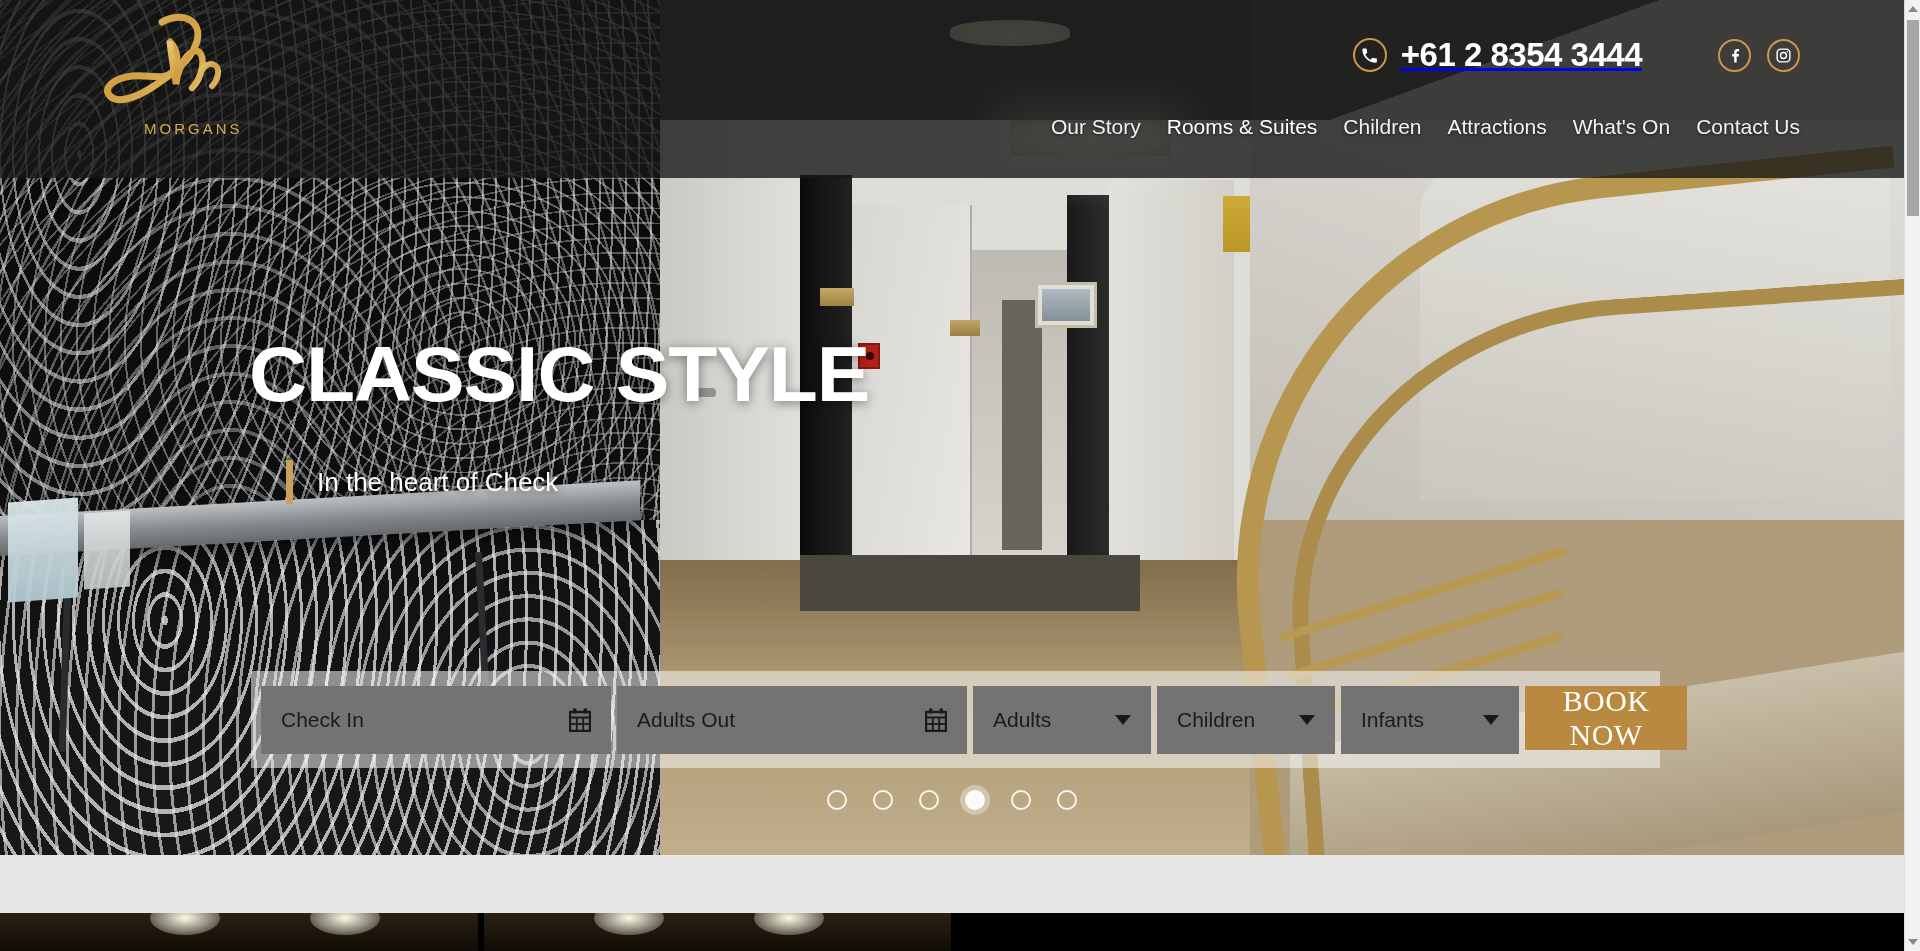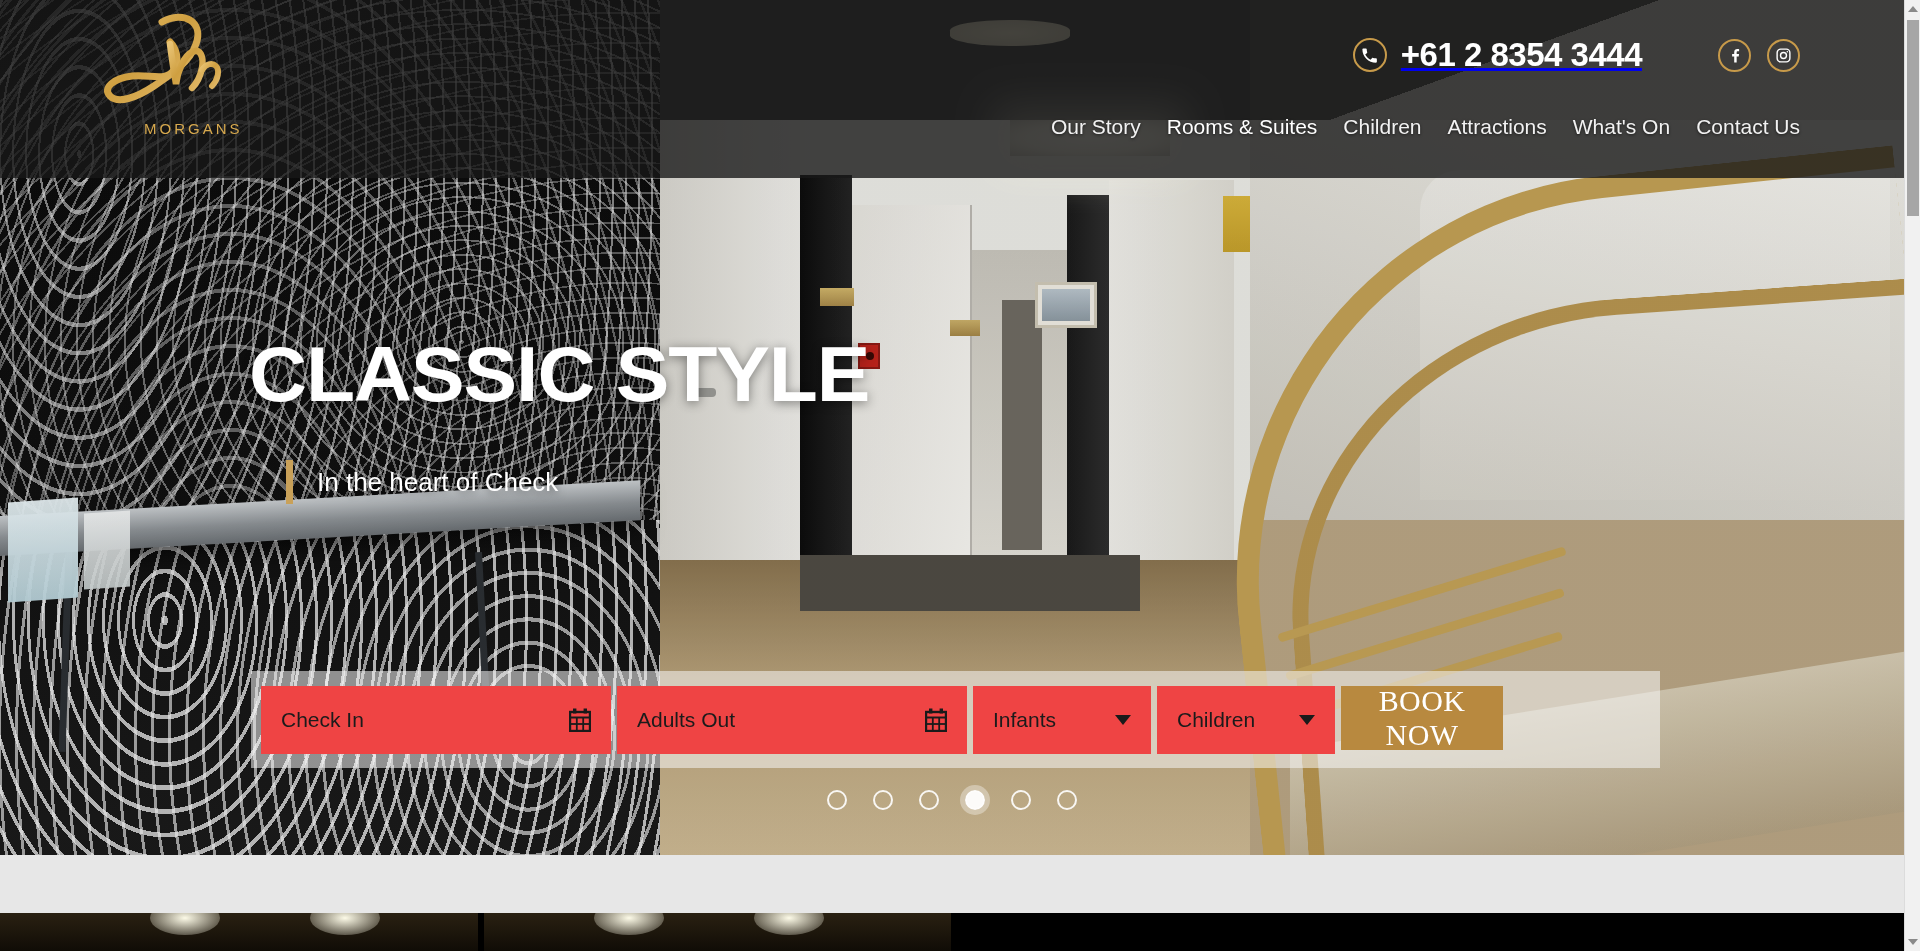--- a/index.html
+++ b/index.html
@@ -265,21 +265,21 @@
   .booking {
     position:absolute; left:251px; top:671px; width:1409px; height:97px;
     background:rgba(245,245,245,.55);
     z-index:14;
   }
   .booking-inner {
     position:absolute; left:10px; top:15px;
     display:flex; align-items:stretch; height:68px;
   }
   .bk-field {
-    background:#ef4444; height:68px;
+    background:#737373; height:68px;
     display:flex; align-items:center; justify-content:space-between;
     padding:0 20px; margin-right:6px;
   }
   .bk-date { width:350px; }
   .bk-sel  { width:178px; }
   .bk-label {
     font-size:21px; color:#1b1b1b; font-family:"Liberation Sans", sans-serif;
   }
   .cal-icon { width:22px; height:24px; position:relative; }
   .chev {
@@ -429,28 +429,32 @@
               <rect x="4" y="0.5" width="3.4" height="5" fill="#1a1a1a"></rect>
               <rect x="14.6" y="0.5" width="3.4" height="5" fill="#1a1a1a"></rect>
               <line x1="1" y1="9.5" x2="21" y2="9.5" stroke="#1a1a1a" stroke-width="2"></line>
               <line x1="7.8" y1="9.5" x2="7.8" y2="23" stroke="#1a1a1a" stroke-width="1.8"></line>
               <line x1="14.2" y1="9.5" x2="14.2" y2="23" stroke="#1a1a1a" stroke-width="1.8"></line>
               <line x1="1" y1="16" x2="21" y2="16" stroke="#1a1a1a" stroke-width="1.8"></line>
             </svg>
           </span>
         </div>
 
+        <div class="bk-field bk-sel">
+          <span class="bk-label">Adults</span>
+          <span class="chev"></span>
+        </div>
+
+        <div class="bk-field bk-sel">
+          <span class="bk-label">Children</span>
+          <span class="chev"></span>
+        </div>
 
         <div class="bk-field bk-sel">
           <span class="bk-label">Infants</span>
-          <span class="chev"></span>
-        </div>
-
-        <div class="bk-field bk-sel">
-          <span class="bk-label">Children</span>
           <span class="chev"></span>
         </div>
 
         <button class="bk-book">BOOK NOW</button>
       </div>
     </div>
 
     <div class="dots">
       <span class="dot"></span>
       <span class="dot"></span>

